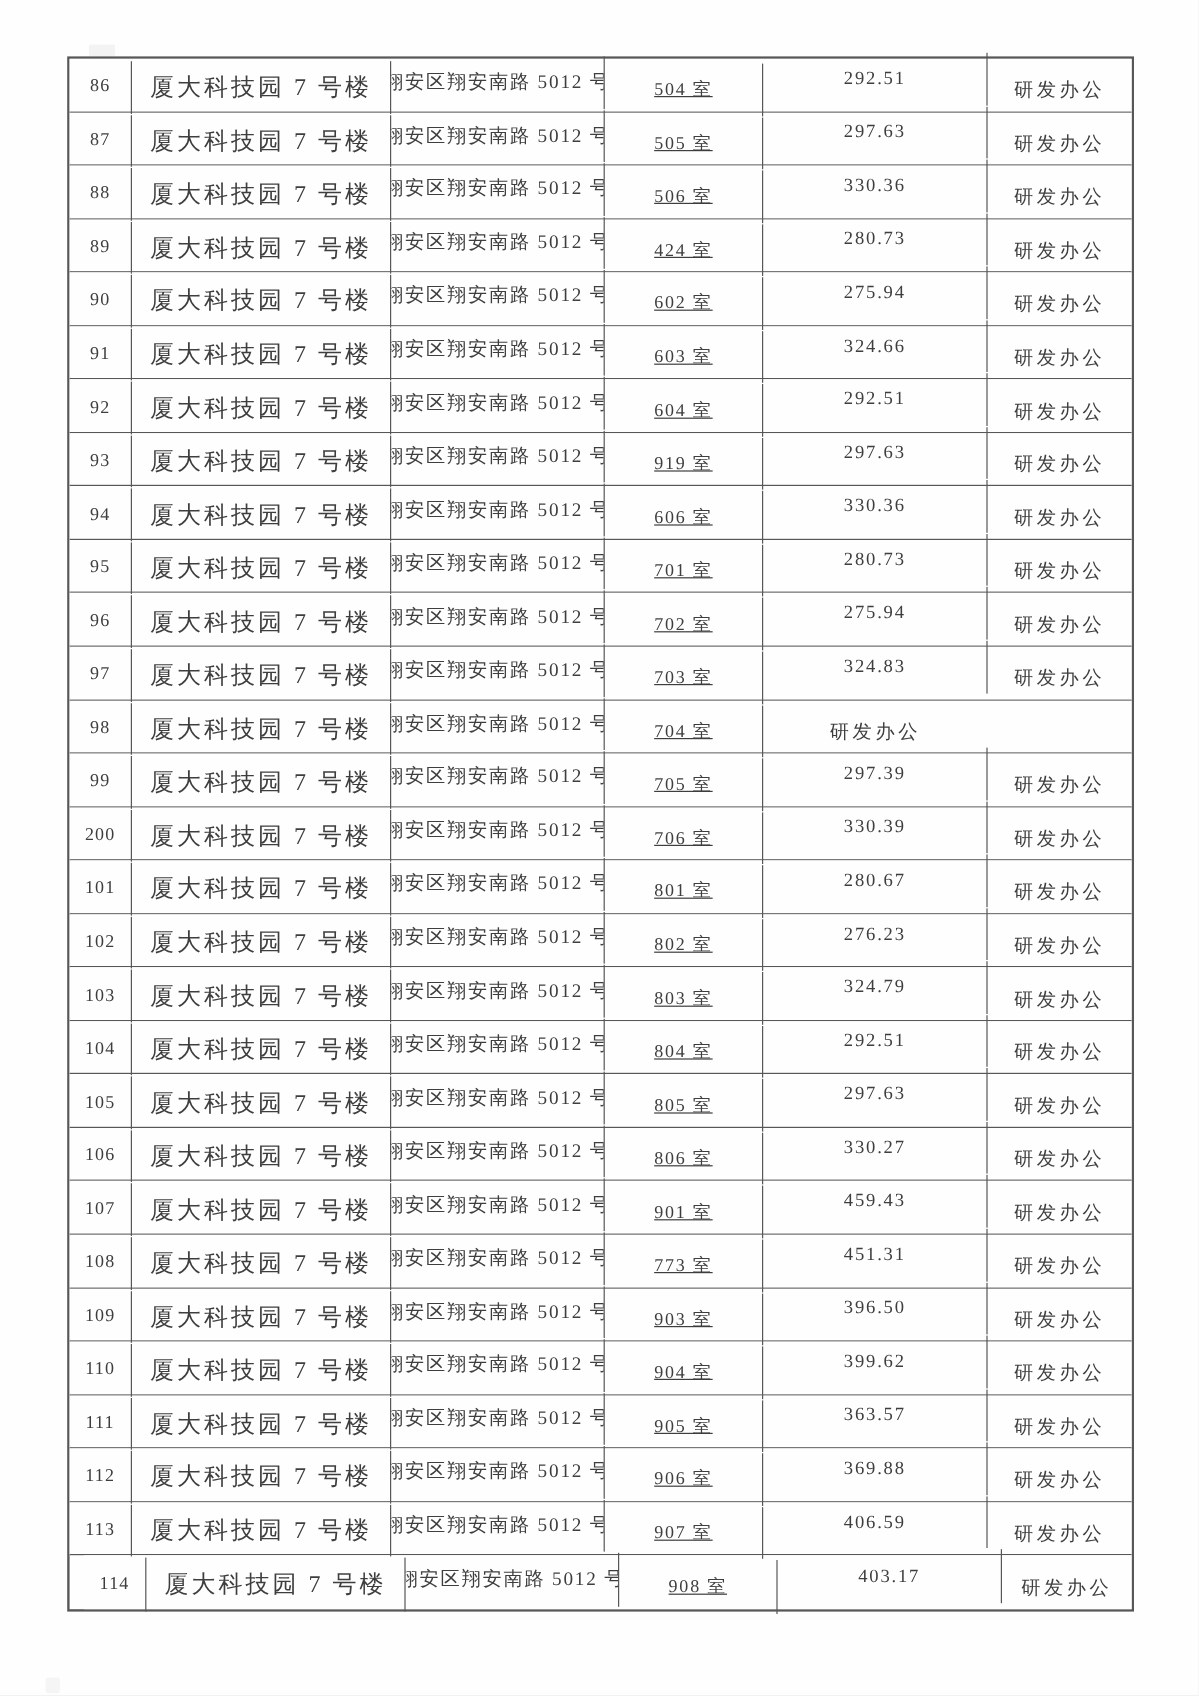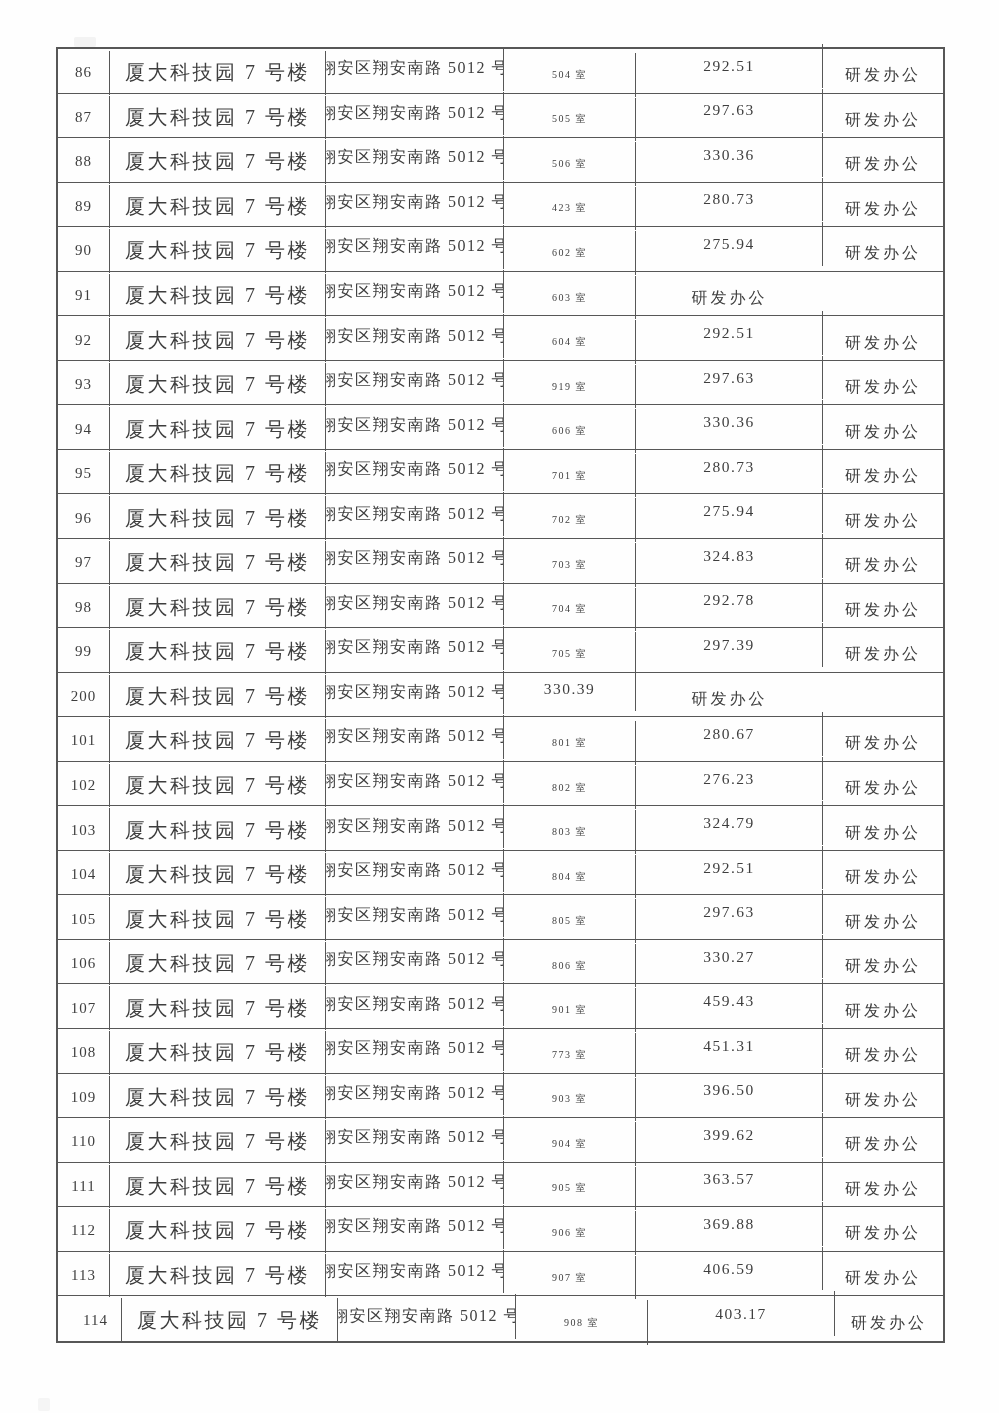--- a/index.html
+++ b/index.html
@@ -48,21 +48,21 @@
     justify-content: center;
     color: #3e3e3e;
     overflow: hidden;
     white-space: nowrap;
   }
   .cell:last-child { border-right: none; }
 
   .c-seq      { font-size: 15px; letter-spacing: 1px;   transform: translateY(2px); }
   .c-building { font-size: 20px; letter-spacing: 2.5px; transform: translateY(2px); }
   .c-address  { font-size: 16px; letter-spacing: 1.5px; transform: translateY(-2px); }
-  .c-room     { font-size: 10px; letter-spacing: 1.5px; transform: translateY(4px); }
+  .c-room     { font-size: 15px; letter-spacing: 1.5px; transform: translateY(4px); text-decoration: underline; }
   .c-area     { font-size: 15.5px; letter-spacing: 1.5px; transform: translateY(-5px); }
   .c-use      { font-size: 16px; letter-spacing: 3px;   transform: translateY(5px); }
 </style>
 </head>
 <body>
 
 <div class="page">
 
   <div class="scan-artifact top-left"></div>
 
@@ -89,37 +89,38 @@
       <div class="cell c-building">厦大科技园 7 号楼</div>
       <div class="cell c-address">翔安区翔安南路 5012 号</div>
       <div class="cell c-room">506 室</div>
       <div class="cell c-area">330.36</div>
       <div class="cell c-use">研发办公</div>
     </div>
       <div class="row">
       <div class="cell c-seq">89</div>
       <div class="cell c-building">厦大科技园 7 号楼</div>
       <div class="cell c-address">翔安区翔安南路 5012 号</div>
-      <div class="cell c-room">423 室</div>
+      <div class="cell c-room">424 室</div>
       <div class="cell c-area">280.73</div>
       <div class="cell c-use">研发办公</div>
     </div>
       <div class="row">
       <div class="cell c-seq">90</div>
       <div class="cell c-building">厦大科技园 7 号楼</div>
       <div class="cell c-address">翔安区翔安南路 5012 号</div>
       <div class="cell c-room">602 室</div>
       <div class="cell c-area">275.94</div>
       <div class="cell c-use">研发办公</div>
     </div>
       <div class="row">
       <div class="cell c-seq">91</div>
       <div class="cell c-building">厦大科技园 7 号楼</div>
       <div class="cell c-address">翔安区翔安南路 5012 号</div>
       <div class="cell c-room">603 室</div>
+      <div class="cell c-area">324.66</div>
       <div class="cell c-use">研发办公</div>
     </div>
       <div class="row">
       <div class="cell c-seq">92</div>
       <div class="cell c-building">厦大科技园 7 号楼</div>
       <div class="cell c-address">翔安区翔安南路 5012 号</div>
       <div class="cell c-room">604 室</div>
       <div class="cell c-area">292.51</div>
       <div class="cell c-use">研发办公</div>
     </div>
@@ -161,35 +162,35 @@
       <div class="cell c-address">翔安区翔安南路 5012 号</div>
       <div class="cell c-room">703 室</div>
       <div class="cell c-area">324.83</div>
       <div class="cell c-use">研发办公</div>
     </div>
       <div class="row">
       <div class="cell c-seq">98</div>
       <div class="cell c-building">厦大科技园 7 号楼</div>
       <div class="cell c-address">翔安区翔安南路 5012 号</div>
       <div class="cell c-room">704 室</div>
-      <div class="cell c-area">292.78</div>
       <div class="cell c-use">研发办公</div>
     </div>
       <div class="row">
       <div class="cell c-seq">99</div>
       <div class="cell c-building">厦大科技园 7 号楼</div>
       <div class="cell c-address">翔安区翔安南路 5012 号</div>
       <div class="cell c-room">705 室</div>
       <div class="cell c-area">297.39</div>
       <div class="cell c-use">研发办公</div>
     </div>
       <div class="row">
       <div class="cell c-seq">200</div>
       <div class="cell c-building">厦大科技园 7 号楼</div>
       <div class="cell c-address">翔安区翔安南路 5012 号</div>
+      <div class="cell c-room">706 室</div>
       <div class="cell c-area">330.39</div>
       <div class="cell c-use">研发办公</div>
     </div>
       <div class="row">
       <div class="cell c-seq">101</div>
       <div class="cell c-building">厦大科技园 7 号楼</div>
       <div class="cell c-address">翔安区翔安南路 5012 号</div>
       <div class="cell c-room">801 室</div>
       <div class="cell c-area">280.67</div>
       <div class="cell c-use">研发办公</div>

